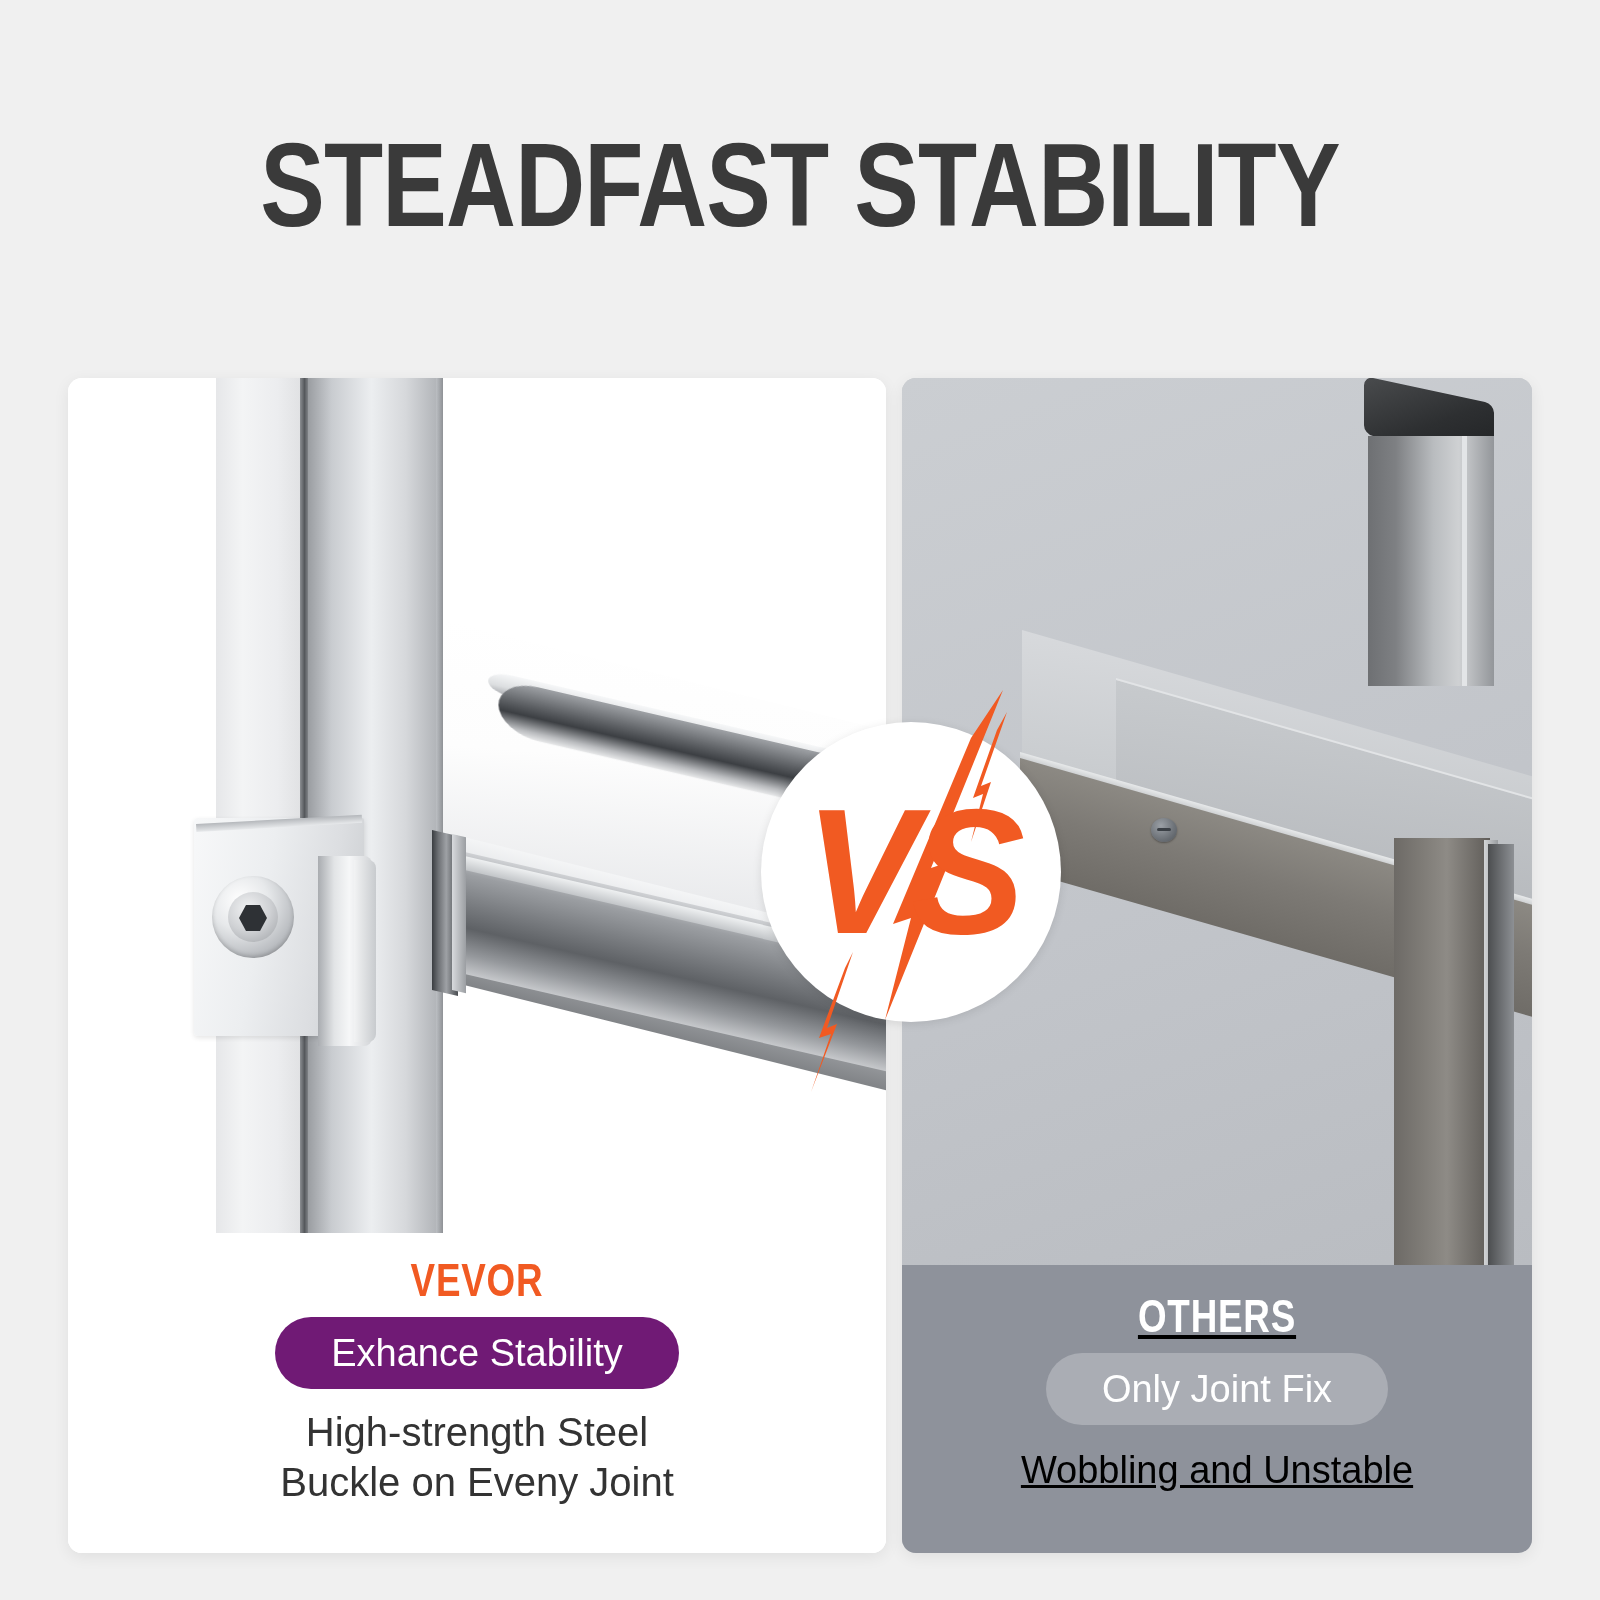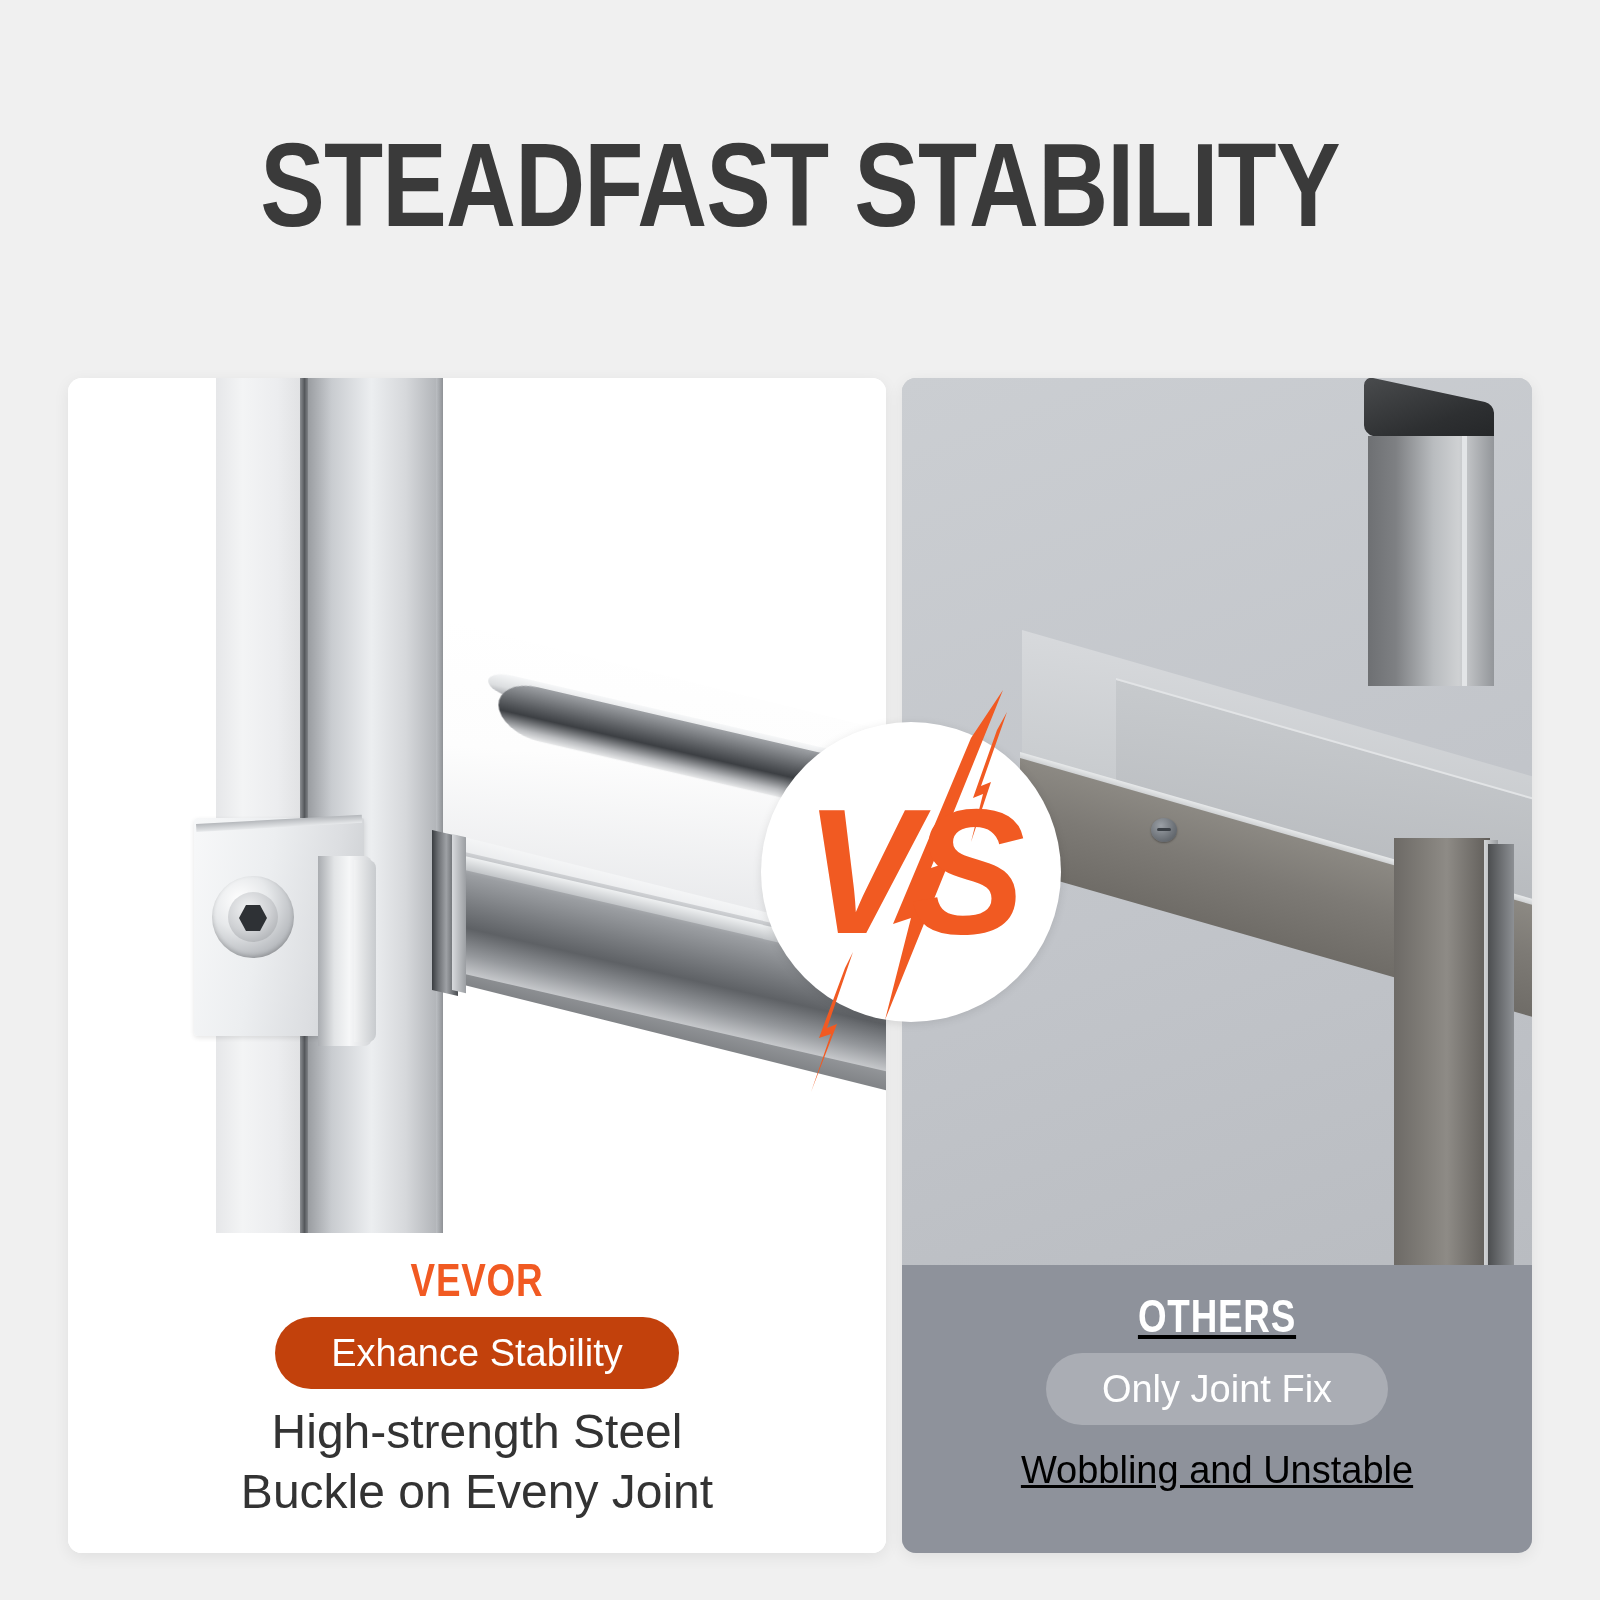--- a/index.html
+++ b/index.html
@@ -252,25 +252,25 @@
     font-weight:bold; font-size:46px; line-height:50px;
     color:#f15a22; letter-spacing:1px;
     transform:scaleX(0.80); display:block;
   }
   .pill {
     display:inline-block; border-radius:40px;
     padding:14px 56px; margin-top:12px;
     font-size:38px; line-height:44px; color:#ffffff;
     white-space:nowrap;
   }
-  .pill-left  { background:#c2410c; }
+  .pill-left  { background:#701a75; }
   .pill-right { background:#aaadb4; }
   .desc {
     margin-top:18px;
-    font-size:48px; line-height:50px; color:#333333;
+    font-size:40px; line-height:50px; color:#333333;
   }
 
   .foot-right {
     position:absolute; left:0; bottom:0; width:630px; height:288px;
     background:#8e929b; text-align:center;text-decoration:underline;
   }
   .others {
     margin-top:26px;
     font-family:"Liberation Sans", sans-serif;
     font-weight:bold; font-size:46px; line-height:50px;
@@ -315,21 +315,21 @@
       <div class="l-bolt-inner"></div>
       <div class="l-bolt-hex"></div>
     </div>
 
     <div class="foot-left">
       <span class="brand">VEVOR</span>
       <div>
         <span class="pill pill-left">Exhance Stability</span>
       </div>
       <div class="desc">High-strength Steel</div>
-      <div class="desc" style="margin-top:10px">Buckle on Eveny Joint</div>
+      <div class="desc" style="margin-top:0">Buckle on Eveny Joint</div>
     </div>
   </div>
 
   <div class="panel panel-right">
 
     <div class="photo-right">
       <div class="r-cap"></div>
       <div class="r-post"></div>
       <div class="r-post-seam"></div>
       <div class="r-slab-top"></div>

